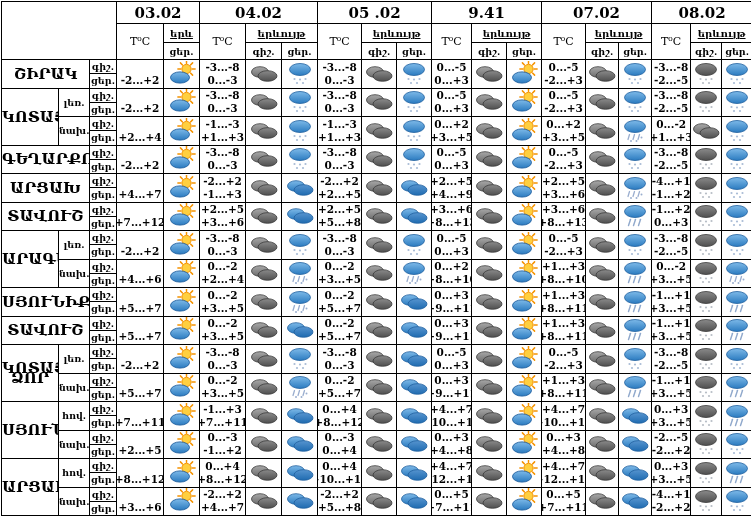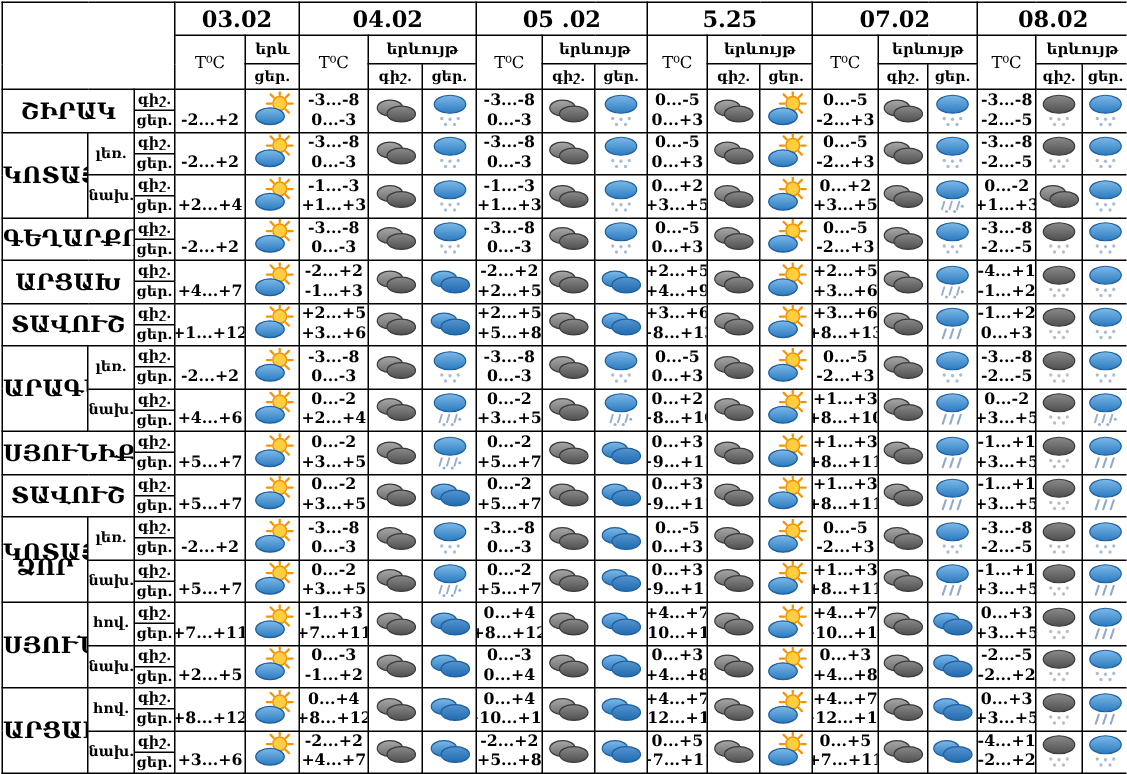--- a/index.html
+++ b/index.html
@@ -7,21 +7,21 @@
   table{border-collapse:collapse;table-layout:fixed;width:749px;
         font-family:"DejaVu Serif","DejaVu Sans",serif;font-weight:700;color:#000;}
   td,th{border:1px solid #000;padding:0;margin:0;text-align:center;vertical-align:middle;overflow:hidden;}
   th.corner{border:1px solid #000;}
   tr.dates{height:22px;}
   tr.h2{height:19px;}
   tr.h3{height:17px;}
   tr.data-tr{height:28.5px;}
   .date-label{font-size:15px;font-weight:700;}
   .tc-label{font-size:11px;font-weight:400;}
-  .ph-label{font-size:10px;font-weight:700;}
+  .ph-label{font-size:10px;font-weight:700;text-decoration:underline;}
   .nd-label{font-size:9.5px;font-weight:700;}
   td.region{font-size:15px;line-height:10px;}
   td.zone{font-size:9.5px;margin-top:24px;}
   td.dn{font-size:9.5px;padding:0;}
   td.dn .dn-n{height:13px;line-height:13px;border-bottom:1px solid #000;}
   td.dn .dn-d{height:13px;line-height:14px;}
   td.temp{font-size:10.5px;}
   td.temp .t-n,td.temp .t-d{height:13px;display:flex;align-items:center;justify-content:center;line-height:13px;}
   td.icon{padding:0;}
   td.icon svg{display:block;margin:0 auto;}
@@ -76,21 +76,21 @@
         <col style="width: 39px;">
         <col style="width: 31px;">
         <col style="width: 31px;">
       </colgroup>
       <thead>
         <tr class="dates">
           <th class="corner" colspan="3" rowspan="3"></th>
           <th class="date-label" colspan="2">03.02</th>
           <th class="date-label" colspan="3">04.02</th>
           <th class="date-label" colspan="3">05 .02</th>
-          <th class="date-label" colspan="3">5.25</th>
+          <th class="date-label" colspan="3">9.41</th>
           <th class="date-label" colspan="3">07.02</th>
           <th class="date-label" colspan="3">08.02</th>
         </tr>
         <tr class="h2">
           <th class="tc-label" rowspan="2">T⁰C</th>
           <th class="ph-label">երև</th>
           <th class="tc-label" rowspan="2">T⁰C</th>
           <th class="ph-label" colspan="2">երևույթ</th>
           <th class="tc-label" rowspan="2">T⁰C</th>
           <th class="ph-label" colspan="2">երևույթ</th>
@@ -841,21 +841,21 @@
           </td>
         </tr>
         <tr class="data-tr">
           <td class="region" colspan="2">ՏԱՎՈՒՇ</td>
           <td class="dn">
             <div class="dn-n">գիշ.</div>
             <div class="dn-d">ցեր.</div>
           </td>
           <td class="temp">
             <div class="t-n"></div>
-            <div class="t-d">+1...+12</div>
+            <div class="t-d">+7...+12</div>
           </td>
           <td class="icon">
             <svg width="30" height="26" viewBox="0 0 30 26">
               <g stroke="#f59300" stroke-width="1.5" stroke-linecap="round">
                 <line x1="25.1" y1="8.0" x2="28.1" y2="8.0"></line>
                 <line x1="23.5" y1="12.0" x2="25.6" y2="14.1"></line>
                 <line x1="19.5" y1="13.6" x2="19.5" y2="16.6"></line>
                 <line x1="15.5" y1="12.0" x2="13.4" y2="14.1"></line>
                 <line x1="13.9" y1="8.0" x2="10.9" y2="8.0"></line>
                 <line x1="15.5" y1="4.0" x2="13.4" y2="1.9"></line>

